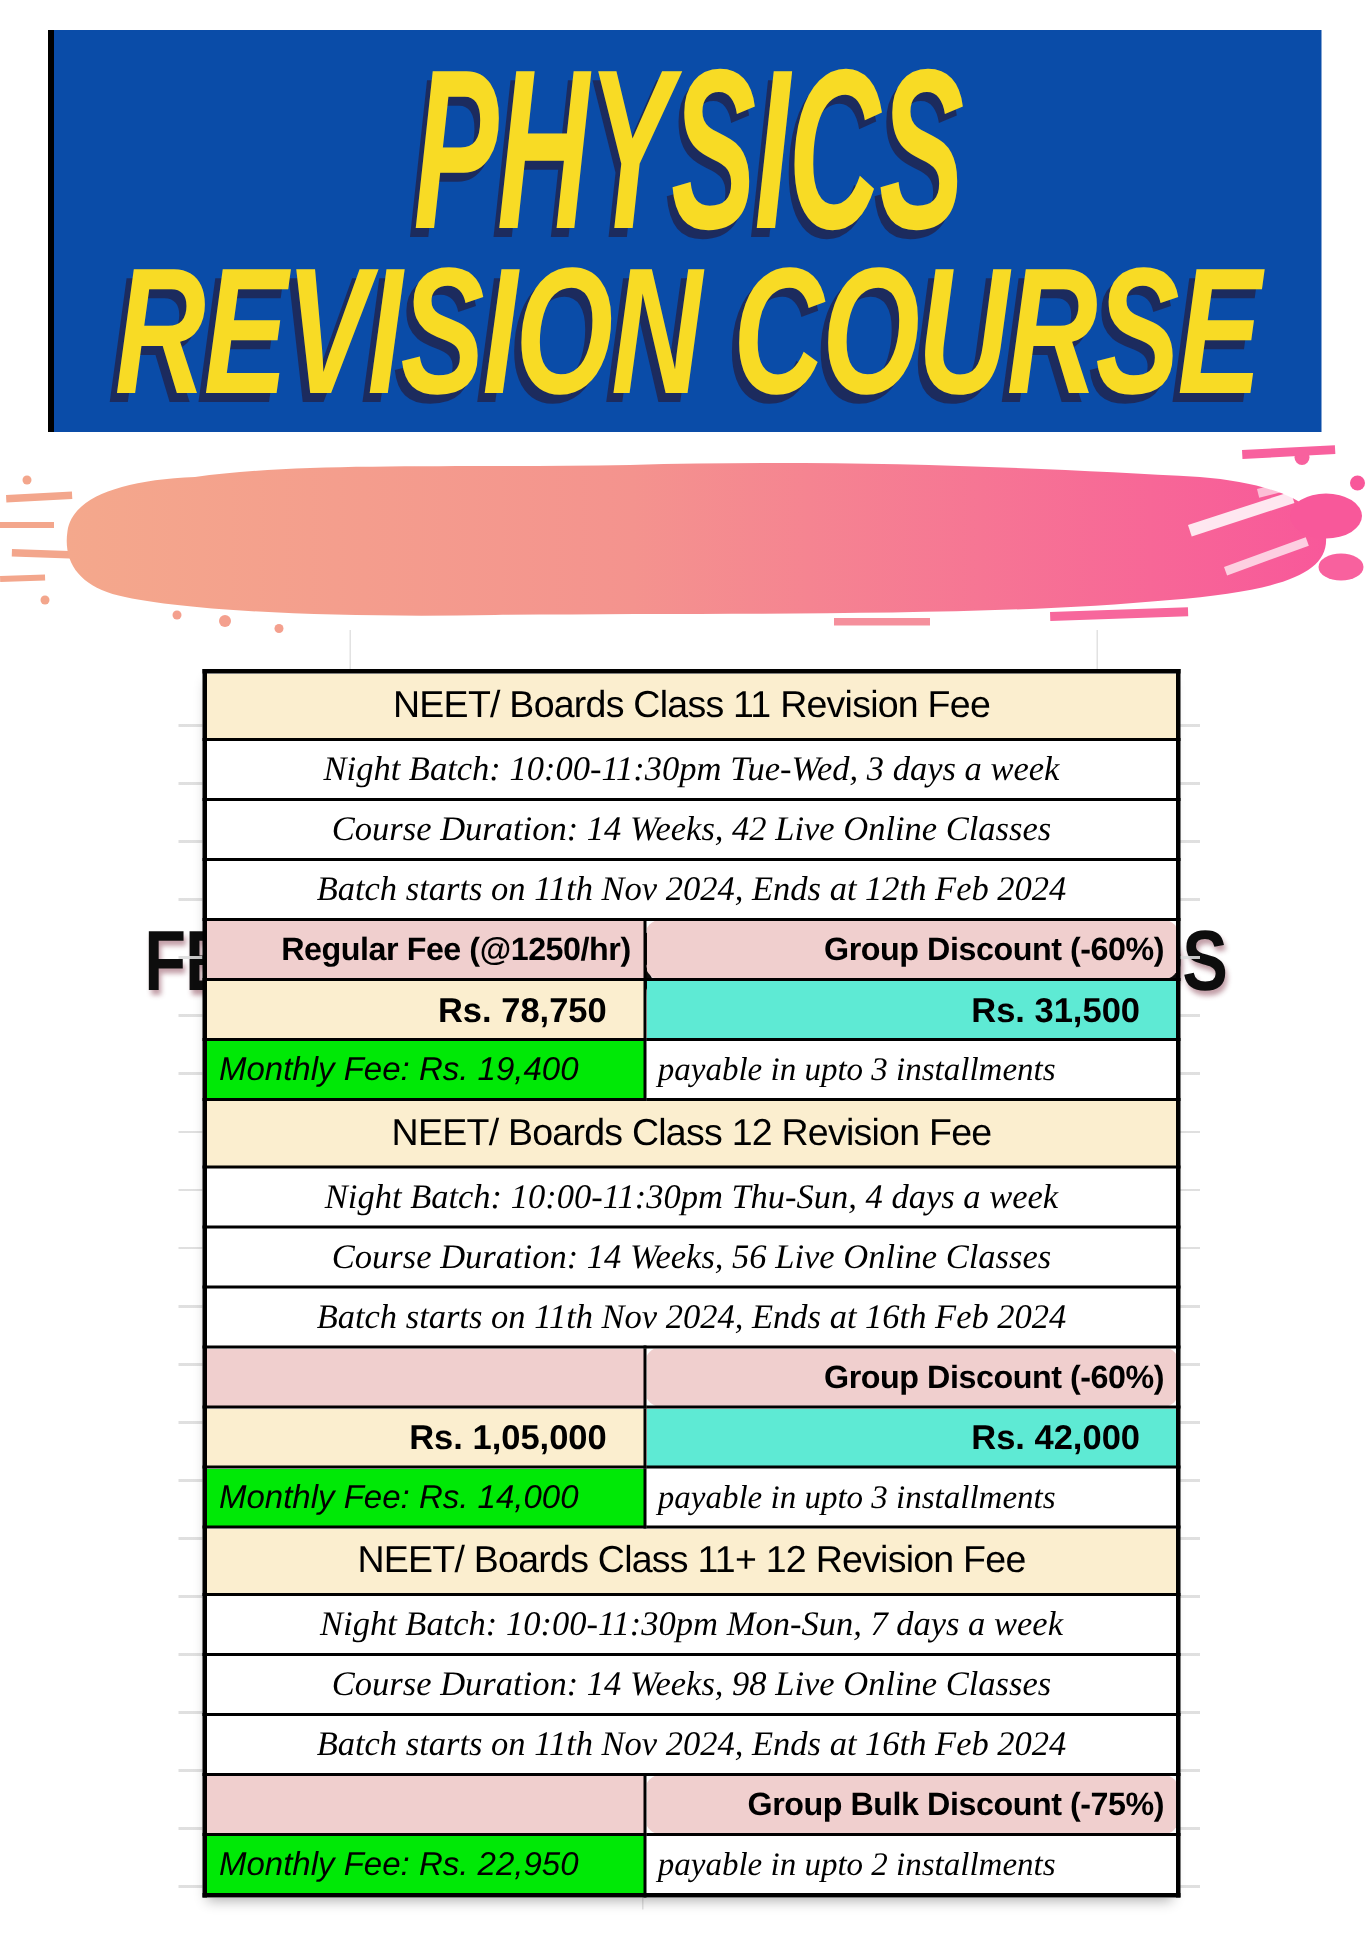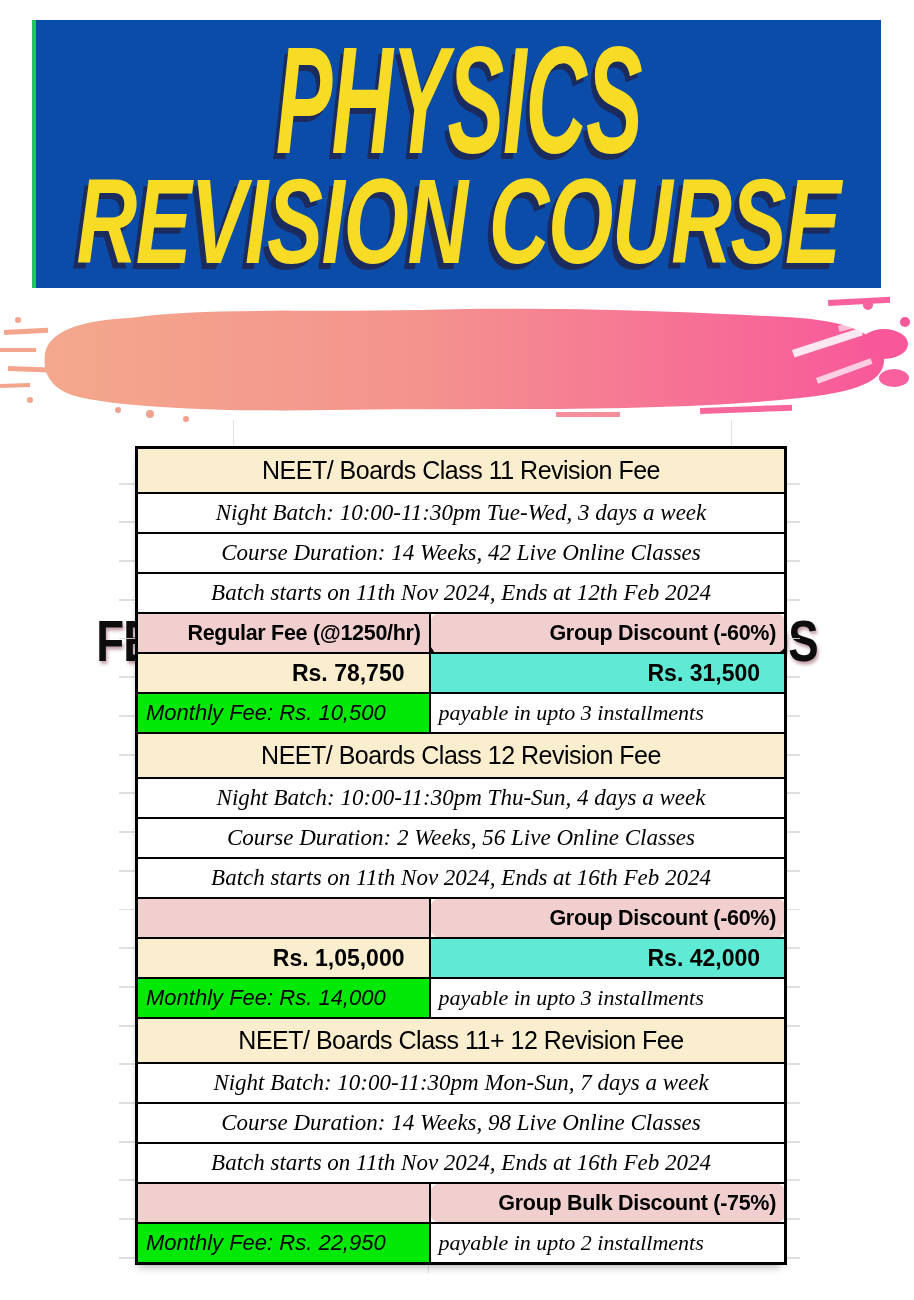--- a/index.html
+++ b/index.html
@@ -49,21 +49,21 @@
   .tick-strip{position:absolute;top:446px;height:813px;width:16px;opacity:.9;
     background:repeating-linear-gradient(to bottom,transparent 0,transparent 36.8px,#dcdcdc 36.8px,#dcdcdc 38.7px);}
   .tick-left{left:119px;} .tick-right{left:784px;}
   .vline{position:absolute;width:1px;background:#e2e2e2;}
 </style>
 </head>
 <body>
 
 <div class="page">
 
-  <div class="title-banner" style="border-left:4px solid #22c55e;">
+  <div class="title-banner" style="border-left:4px solid #000000;">
     <div class="title-line title-line1">PHYSICS</div>
     <div class="title-line title-line2">REVISION COURSE</div>
   </div>
 
   <div class="brush-wrap">
     <svg width="914" height="140" viewBox="0 0 914 140">
       <defs>
         <linearGradient id="brushGrad" x1="0" y1="0" x2="1" y2="0">
           <stop offset="0" stop-color="#f4a88c"></stop>
           <stop offset="0.45" stop-color="#f4938e"></stop>
@@ -135,32 +135,32 @@
           </tr>
       <tr class="row-labels">
         <td class="cell-label-left">Regular Fee (@1250/hr)</td>
         <td class="cell-label-right">Group Discount (-60%)</td>
           </tr>
       <tr class="row-amounts">
         <td class="cell-amount-left">Rs. 78,750</td>
         <td class="cell-amount-right">Rs. 31,500</td>
           </tr>
       <tr class="row-monthly">
-        <td class="cell-monthly">Monthly Fee: Rs. 10,500</td>
+        <td class="cell-monthly">Monthly Fee: Rs. 19,400</td>
         <td class="cell-installments">payable in upto 3 installments</td>
           </tr>
 
       <tr class="row-title">
         <td colspan="2">NEET/ Boards Class 12 Revision Fee</td>
           </tr>
       <tr class="row-info">
         <td colspan="2">Night Batch: 10:00-11:30pm Thu-Sun, 4 days a week</td>
           </tr>
       <tr class="row-info">
-        <td colspan="2">Course Duration: 2 Weeks, 56 Live Online Classes</td>
+        <td colspan="2">Course Duration: 14 Weeks, 56 Live Online Classes</td>
           </tr>
       <tr class="row-info">
         <td colspan="2">Batch starts on 11th Nov 2024, Ends at 16th Feb 2024</td>
           </tr>
       <tr class="row-labels">
         <td class="cell-label-left"></td>
         <td class="cell-label-right">Group Discount (-60%)</td>
           </tr>
       <tr class="row-amounts">
         <td class="cell-amount-left">Rs. 1,05,000</td>

